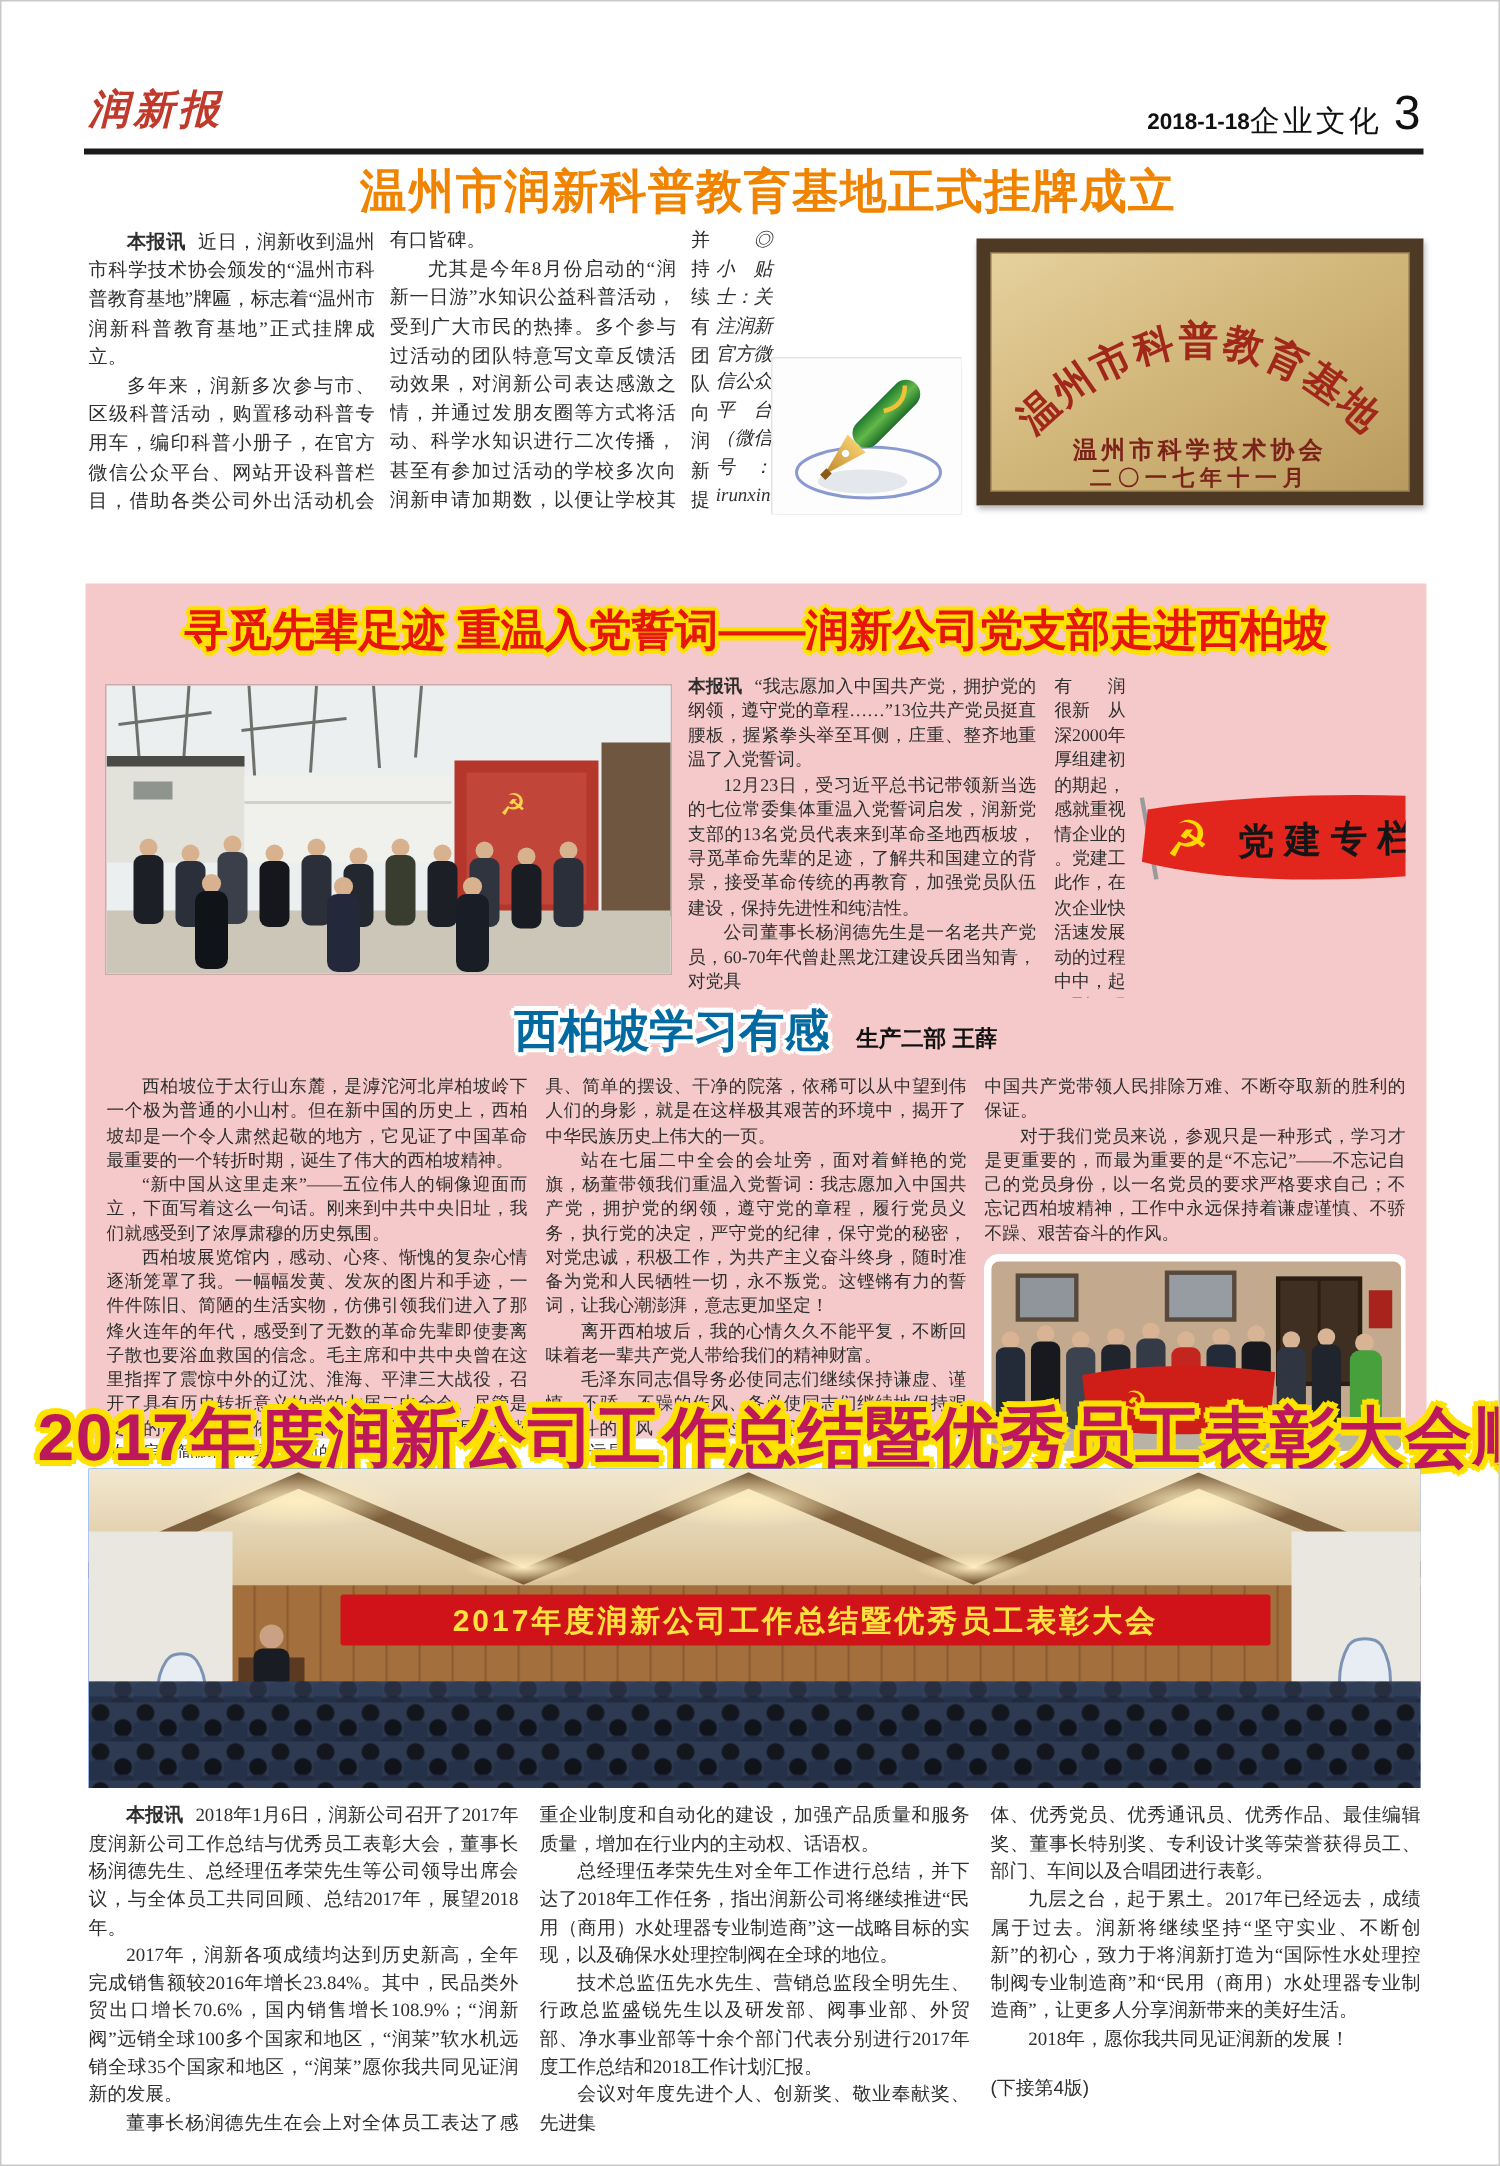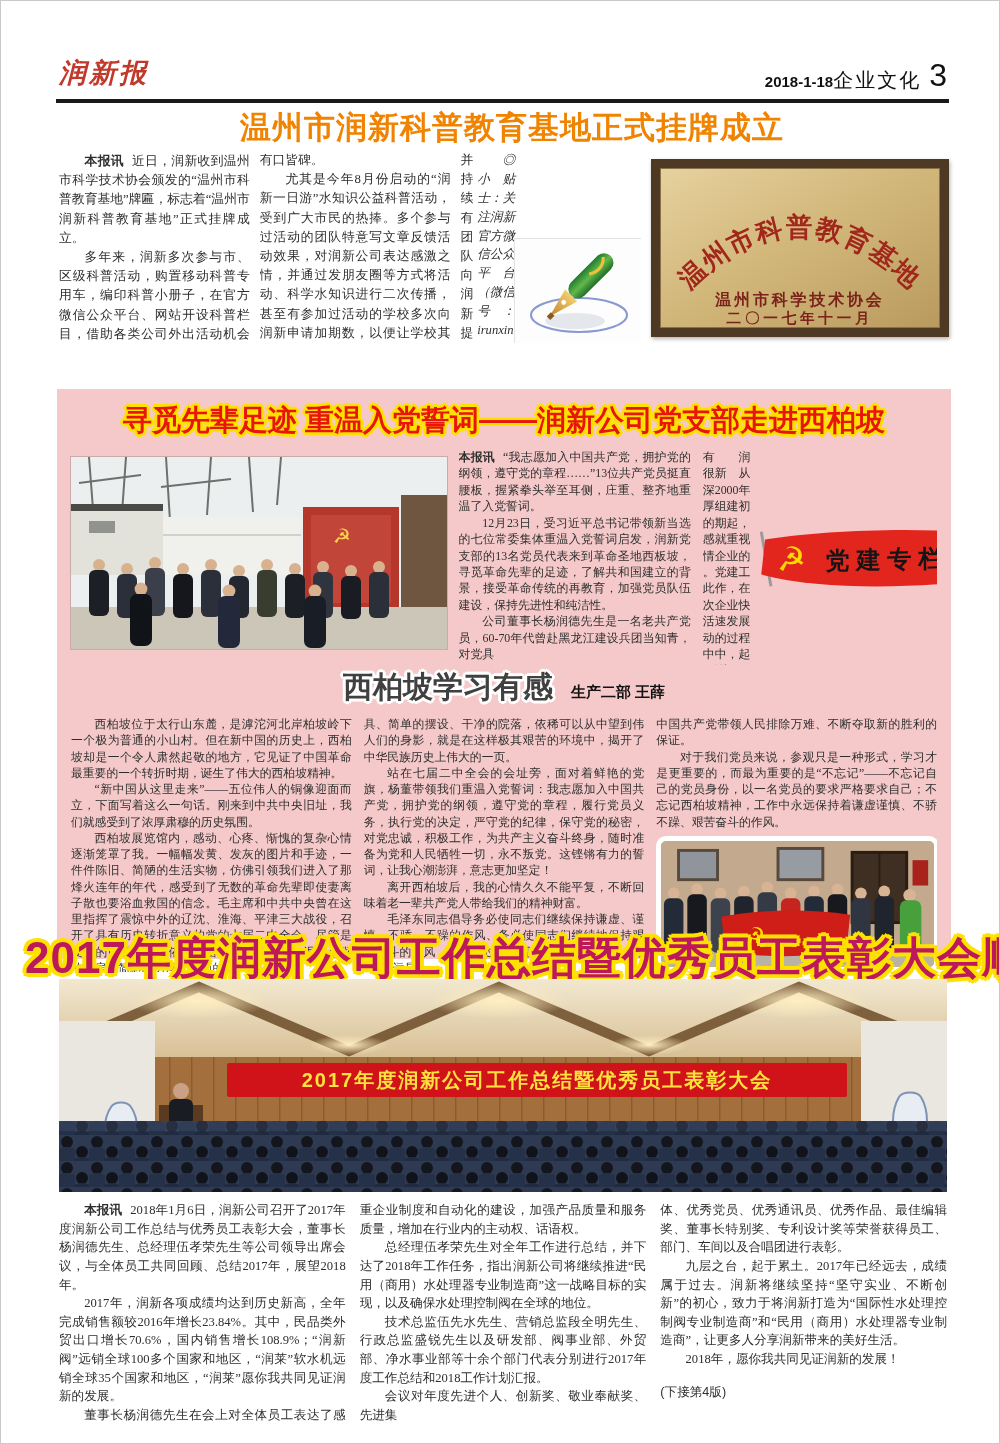--- a/index.html
+++ b/index.html
@@ -49,21 +49,21 @@
       0 -3px 0 #ffe100, 0 3px 0 #ffe100, -3px 0 0 #ffe100, 3px 0 0 #ffe100; }
   .a2-row { display:flex; gap:12px; margin-top:8px; height:216px; }
   .a2-photo { width:388px; height:192px; margin-top:8px; background:#e8ebec;
     box-shadow:0 0 0 1px #caa; overflow:hidden; }
   .a2-row .col { font-size:11.9px; line-height:1.38; overflow:hidden; }
   .a2c1 { width:240px; } .a2c2 { width:242px; display:flex; flex-direction:row; }
   .flagbox { margin-top:8px; align-self:center; }
 
   .a3-titlerow { text-align:center; margin-top:2px; white-space:nowrap; }
   .a3-title { display:inline-block; font-family:"Liberation Sans", sans-serif; font-weight:bold;
-    font-size:30px; color:#404040;
+    font-size:30px; color:#0369a1;
     text-shadow:-2px -2px 0 #fff, 2px -2px 0 #fff, -2px 2px 0 #fff, 2px 2px 0 #fff,
       0 -3px 0 #fff, 0 3px 0 #fff, -3px 0 0 #fff, 3px 0 0 #fff; }
   .a3-author { display:inline-block; font-family:"Liberation Sans", sans-serif; font-weight:bold;
     font-size:15px; color:#111; margin-left:14px; }
   .a3-cols { display:flex; gap:12px; margin-top:8px; height:256px; }
   .a3-cols .col { width:283px; font-size:11.8px; line-height:1.38; overflow:hidden; }
   .a3c3 { display:flex; flex-direction:column; }
   .a3-photo { margin-top:6px; width:283px; height:140px; background:#c3aa8e;
     border:5px solid #fff; border-radius:10px; overflow:hidden; }
 

